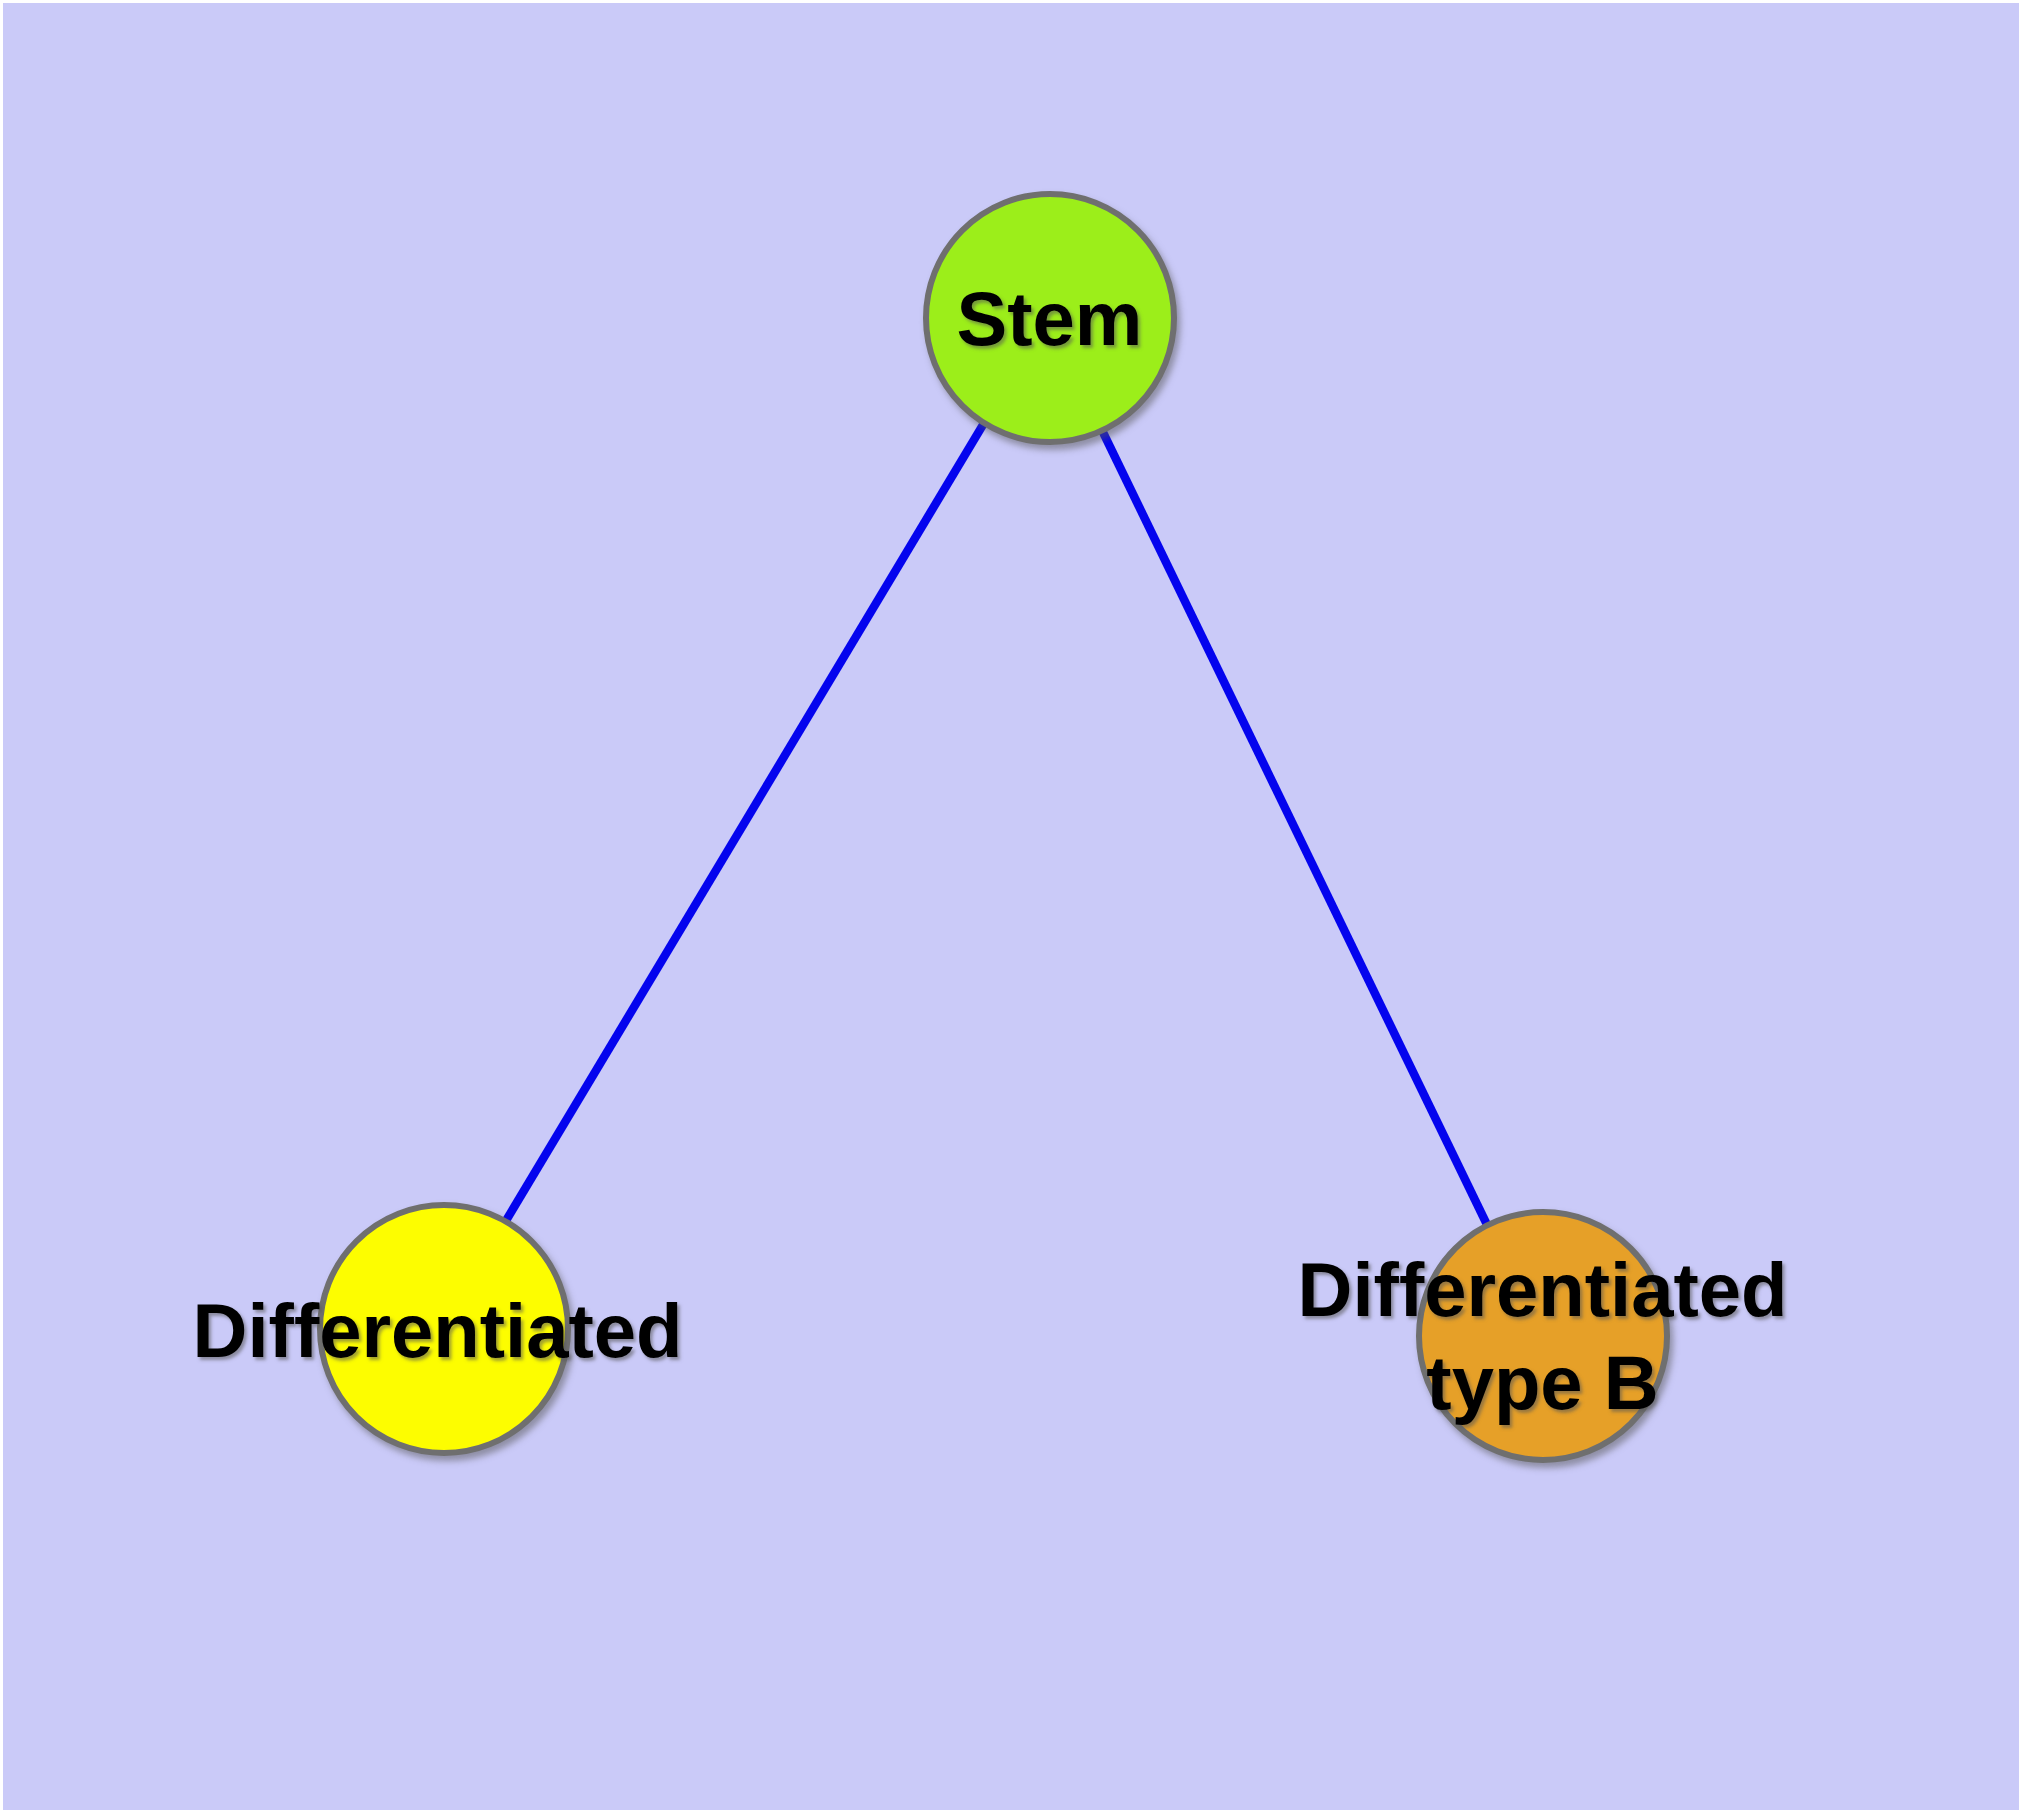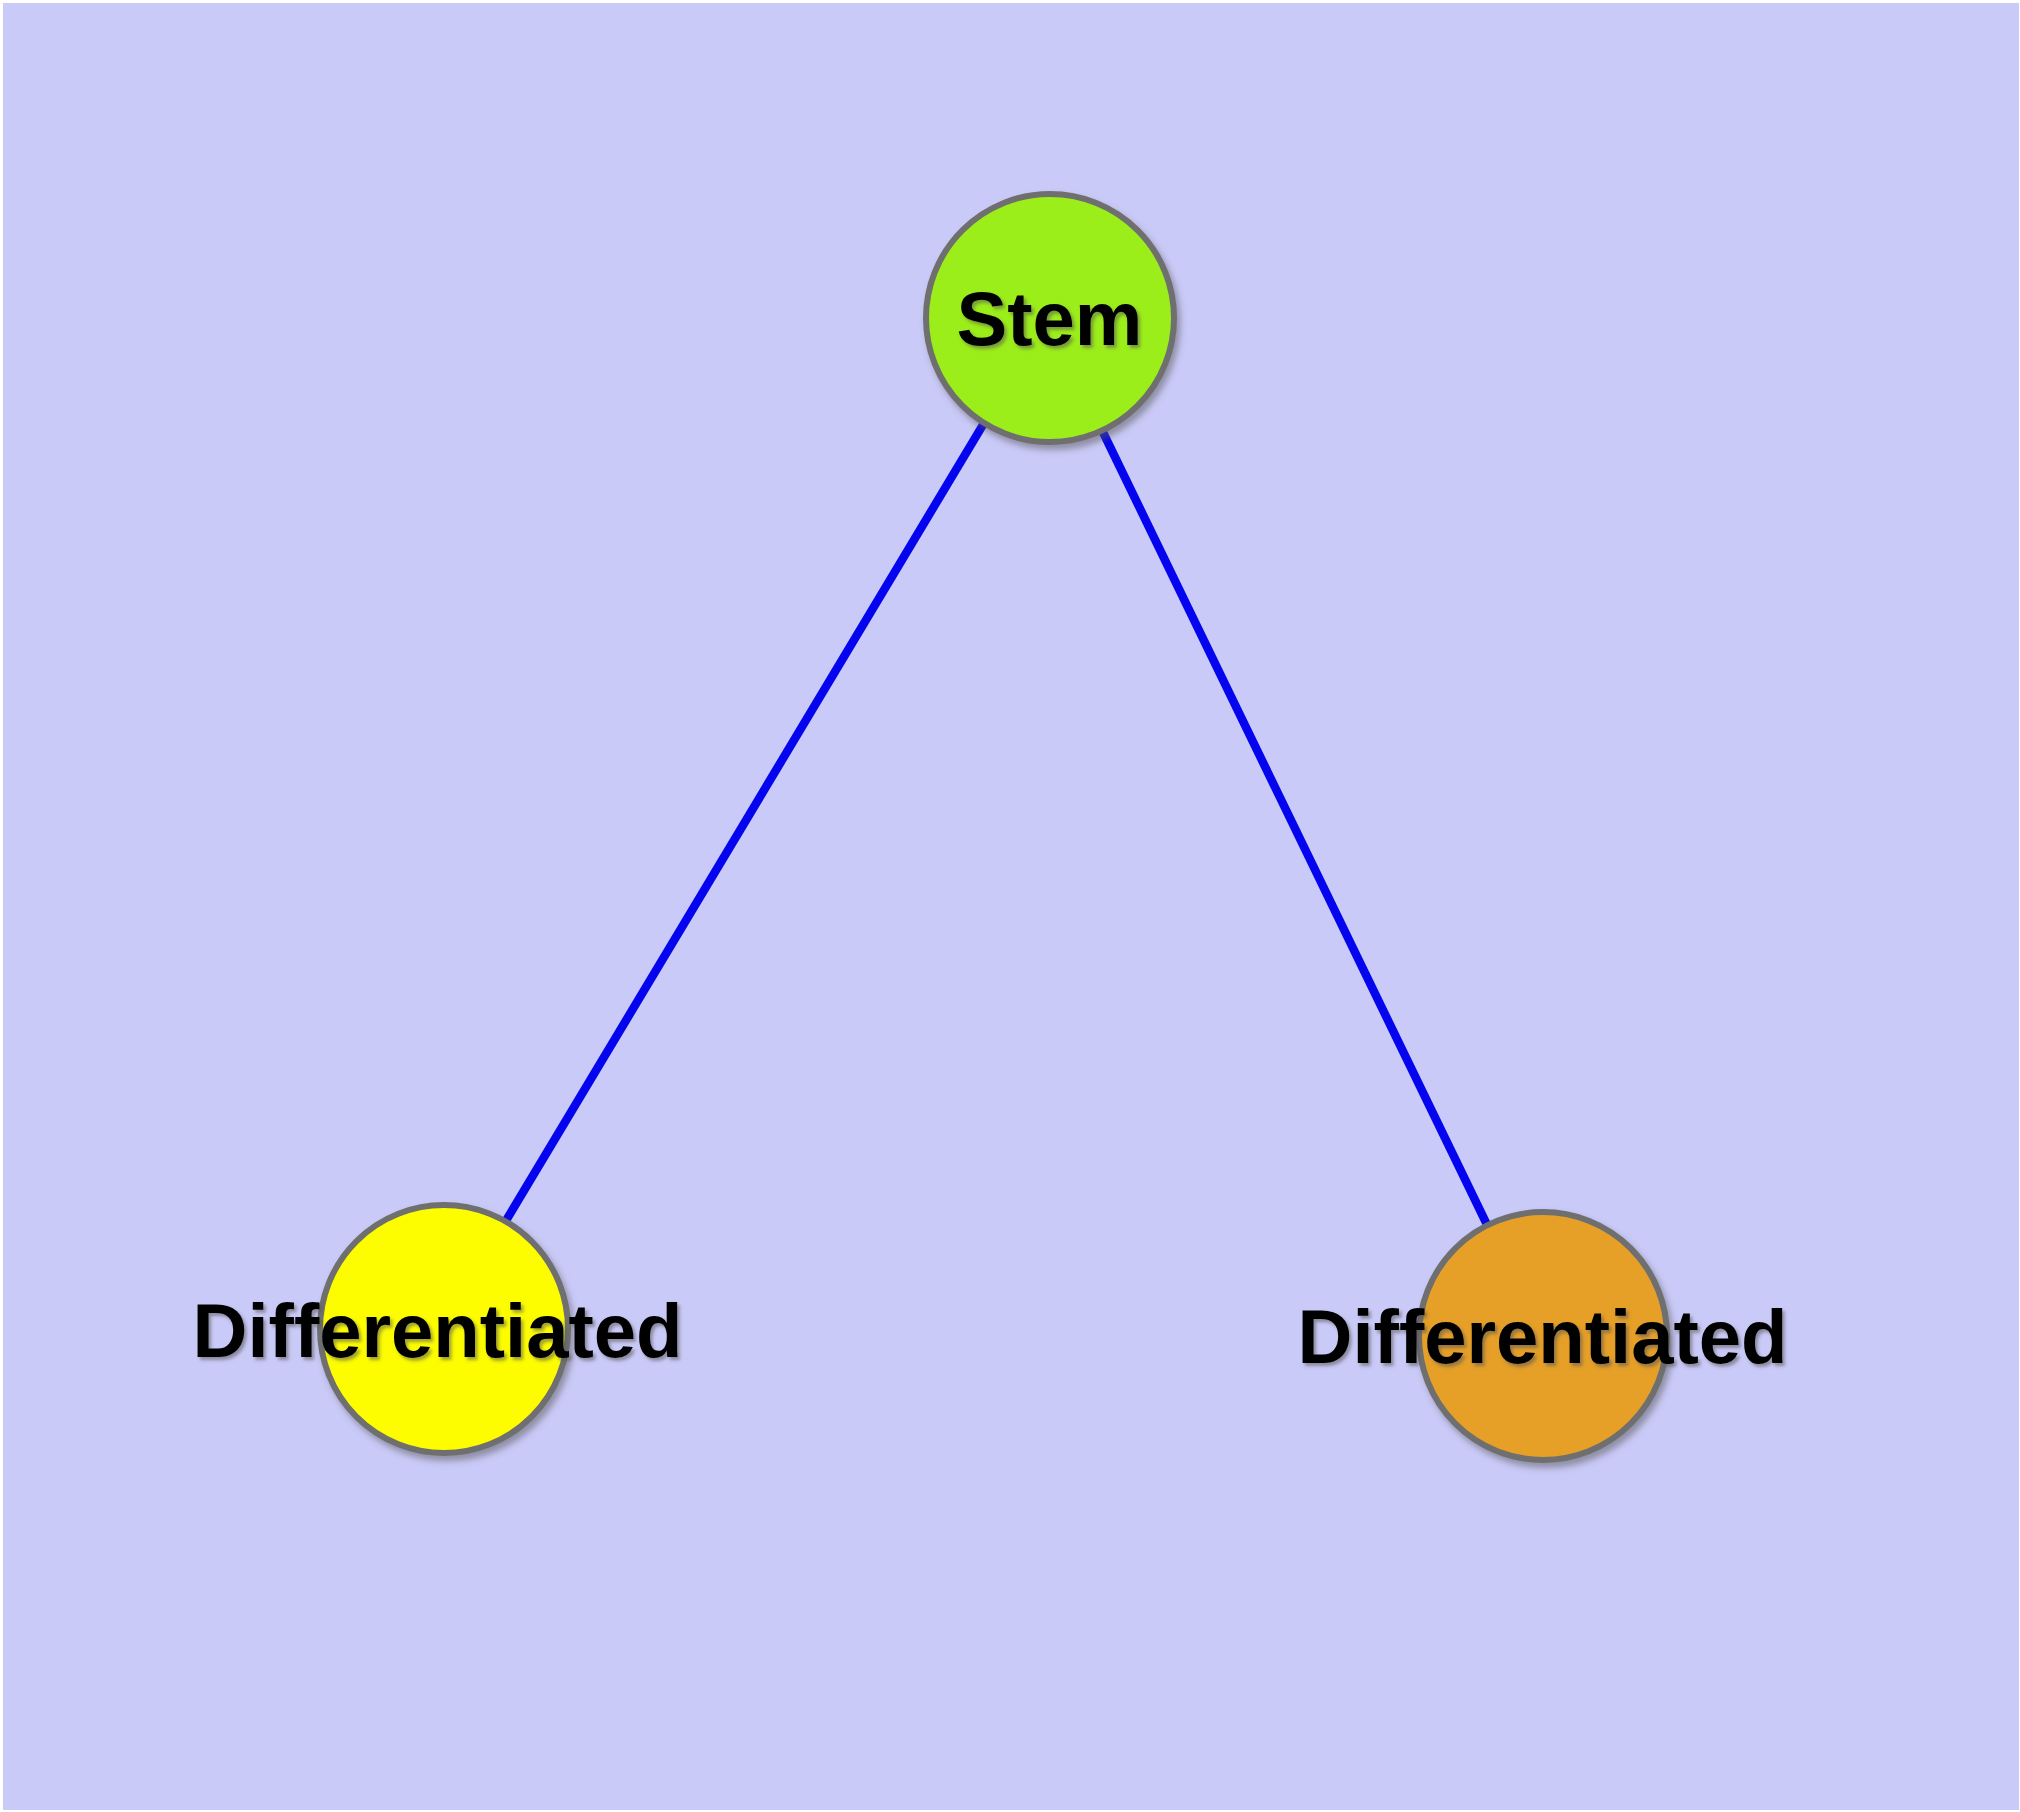--- a/index.html
+++ b/index.html
@@ -83,17 +83,18 @@
     <div class="label label-stem" style="color: rgb(0, 0, 0);">
       <span class="label-line">Stem</span>
     </div>
 
     <div class="label label-a" style="color: rgb(0, 0, 0);">
       <span class="label-line">Differentiated</span>
     </div>
 
     <div class="label label-b" style="color: rgb(0, 0, 0);">
       <span class="label-line">Differentiated</span>
+      <span class="label-line">type B</span>
     </div>
 
   </div>
 </div>
 
 
 </body></html>

